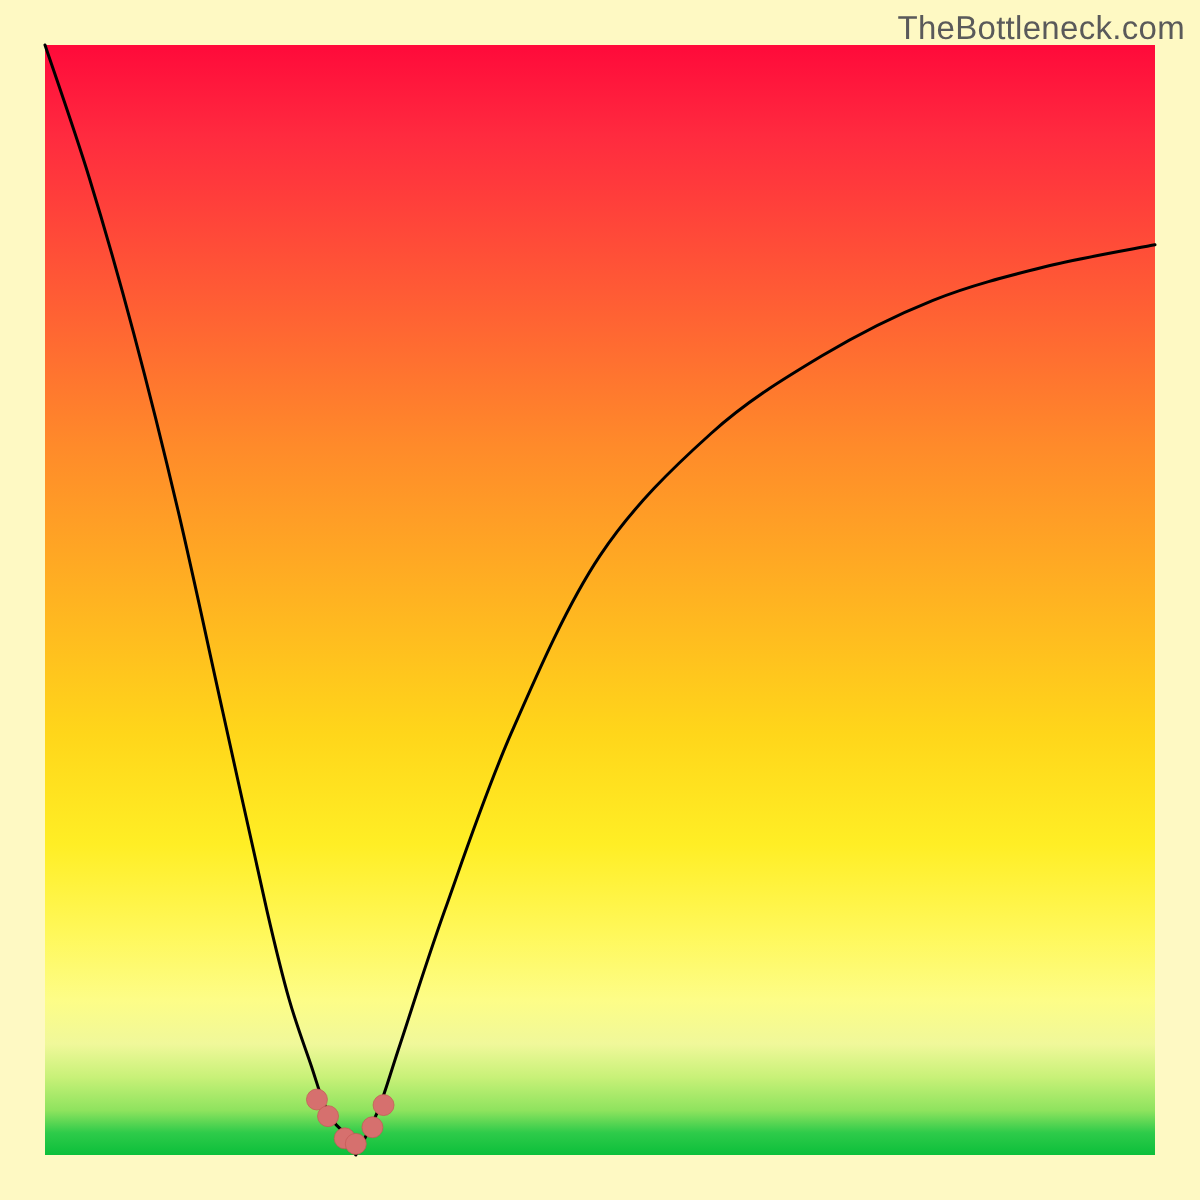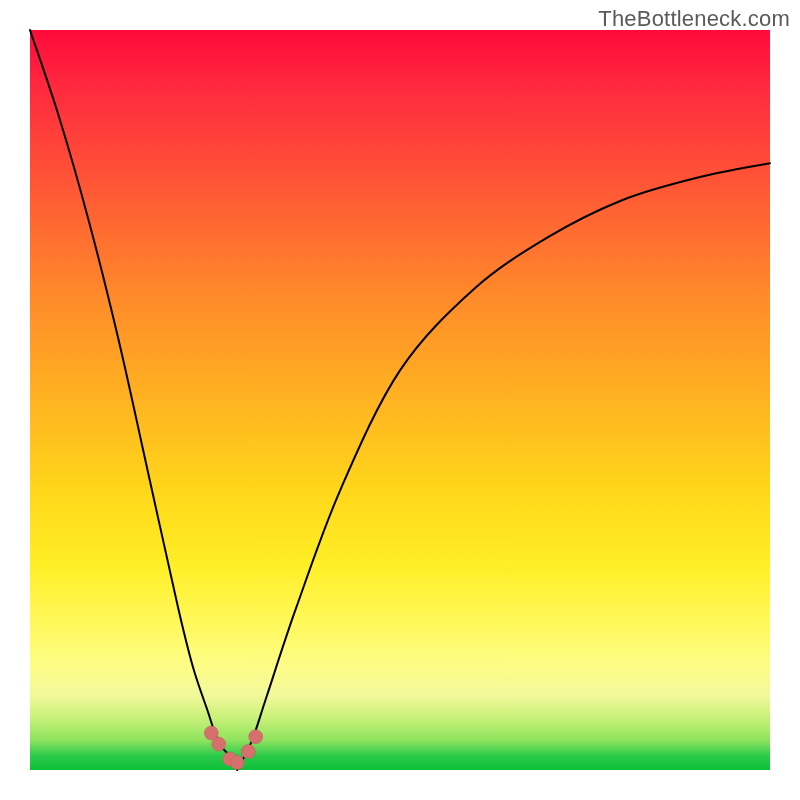--- a/index.html
+++ b/index.html
@@ -8,21 +8,21 @@
     width: 800px;
     height: 800px;
     background: #000000;
     font-family: Arial, Helvetica, sans-serif;
     overflow: hidden;
   }
   .frame {
     position: relative;
     width: 800px;
     height: 800px;
-    background: #ffffff;
+    background: #fef9c3;
   }
   .watermark {
     position: absolute;
     top: 6px;
     right: 10px;
     color: #5a5a5a;
     font-size: 22px;
     font-weight: 500;
     letter-spacing: 0.2px;
     user-select: none;

